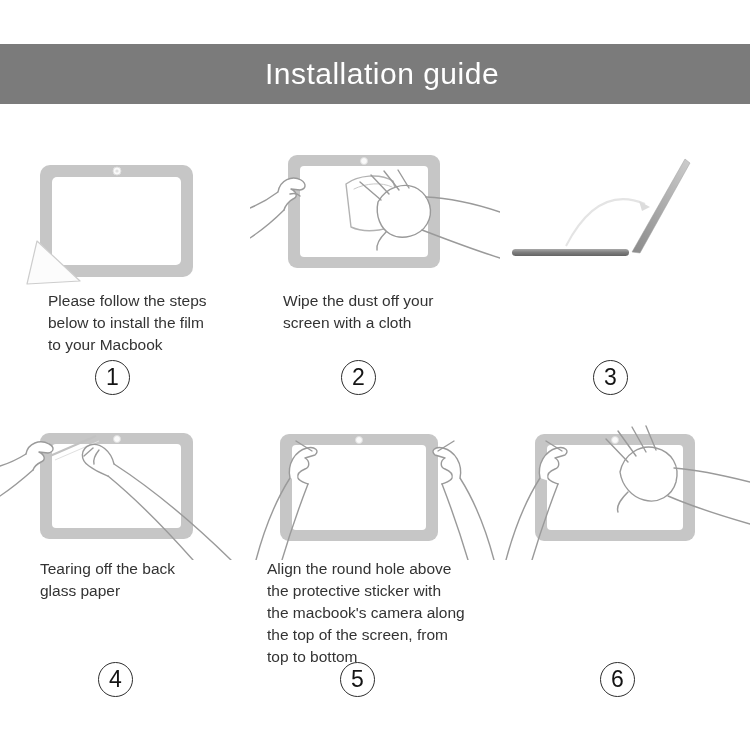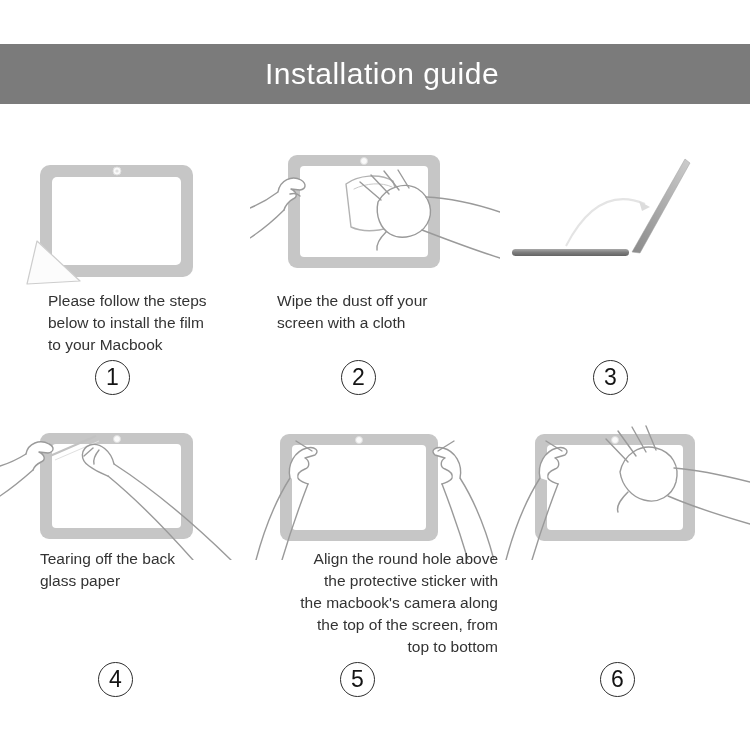--- a/index.html
+++ b/index.html
@@ -12,28 +12,28 @@
   .step{position:absolute;width:250px;}
   .r1{top:0;height:316px;}
   .r2{top:316px;height:330px;}
   .c1{left:0;}.c2{left:250px;}.c3{left:500px;}
   .illus{position:absolute;left:0;width:250px;}
   .r1 .illus{top:36px;height:150px;}
   .r2 .illus{top:0;height:140px;}
   .txt{position:absolute;margin:0;right:2px;font-size:15.5px;line-height:22px;color:#333;
        white-space:pre-line;}
   .r1 .txt{top:186px;}
-  .r2 .txt{top:128px;}
+  .r2 .txt{top:138px;}
   .num{position:absolute;width:35px;height:35px;border:1.6px solid #2e2e2e;border-radius:50%;
        display:flex;align-items:center;justify-content:center;font-size:23px;color:#141414;
        box-sizing:border-box;background:#fff;}
   .r1 .num{top:256px;}
   .r2 .num{top:242px;}
-  .s1 .txt{left:48px;} .s2 .txt{left:27px;} .s3 .txt{left:13px;}
-  .s4 .txt{left:40px;} .s5 .txt{left:17px;text-align:right;} .s6 .txt{left:14px;}
+  .s1 .txt{left:48px;} .s2 .txt{left:33px;} .s3 .txt{left:13px;}
+  .s4 .txt{left:40px;} .s5 .txt{left:17px;} .s6 .txt{left:14px;}
   .s1 .num{left:95px;} .s2 .num{left:91px;} .s3 .num{left:93px;}
   .s4 .num{left:98px;} .s5 .num{left:90px;} .s6 .num{left:100px;}
   svg{display:block;}
 </style>
 </head>
 <body>
 
 <div class="page">
 
   <div class="banner">

